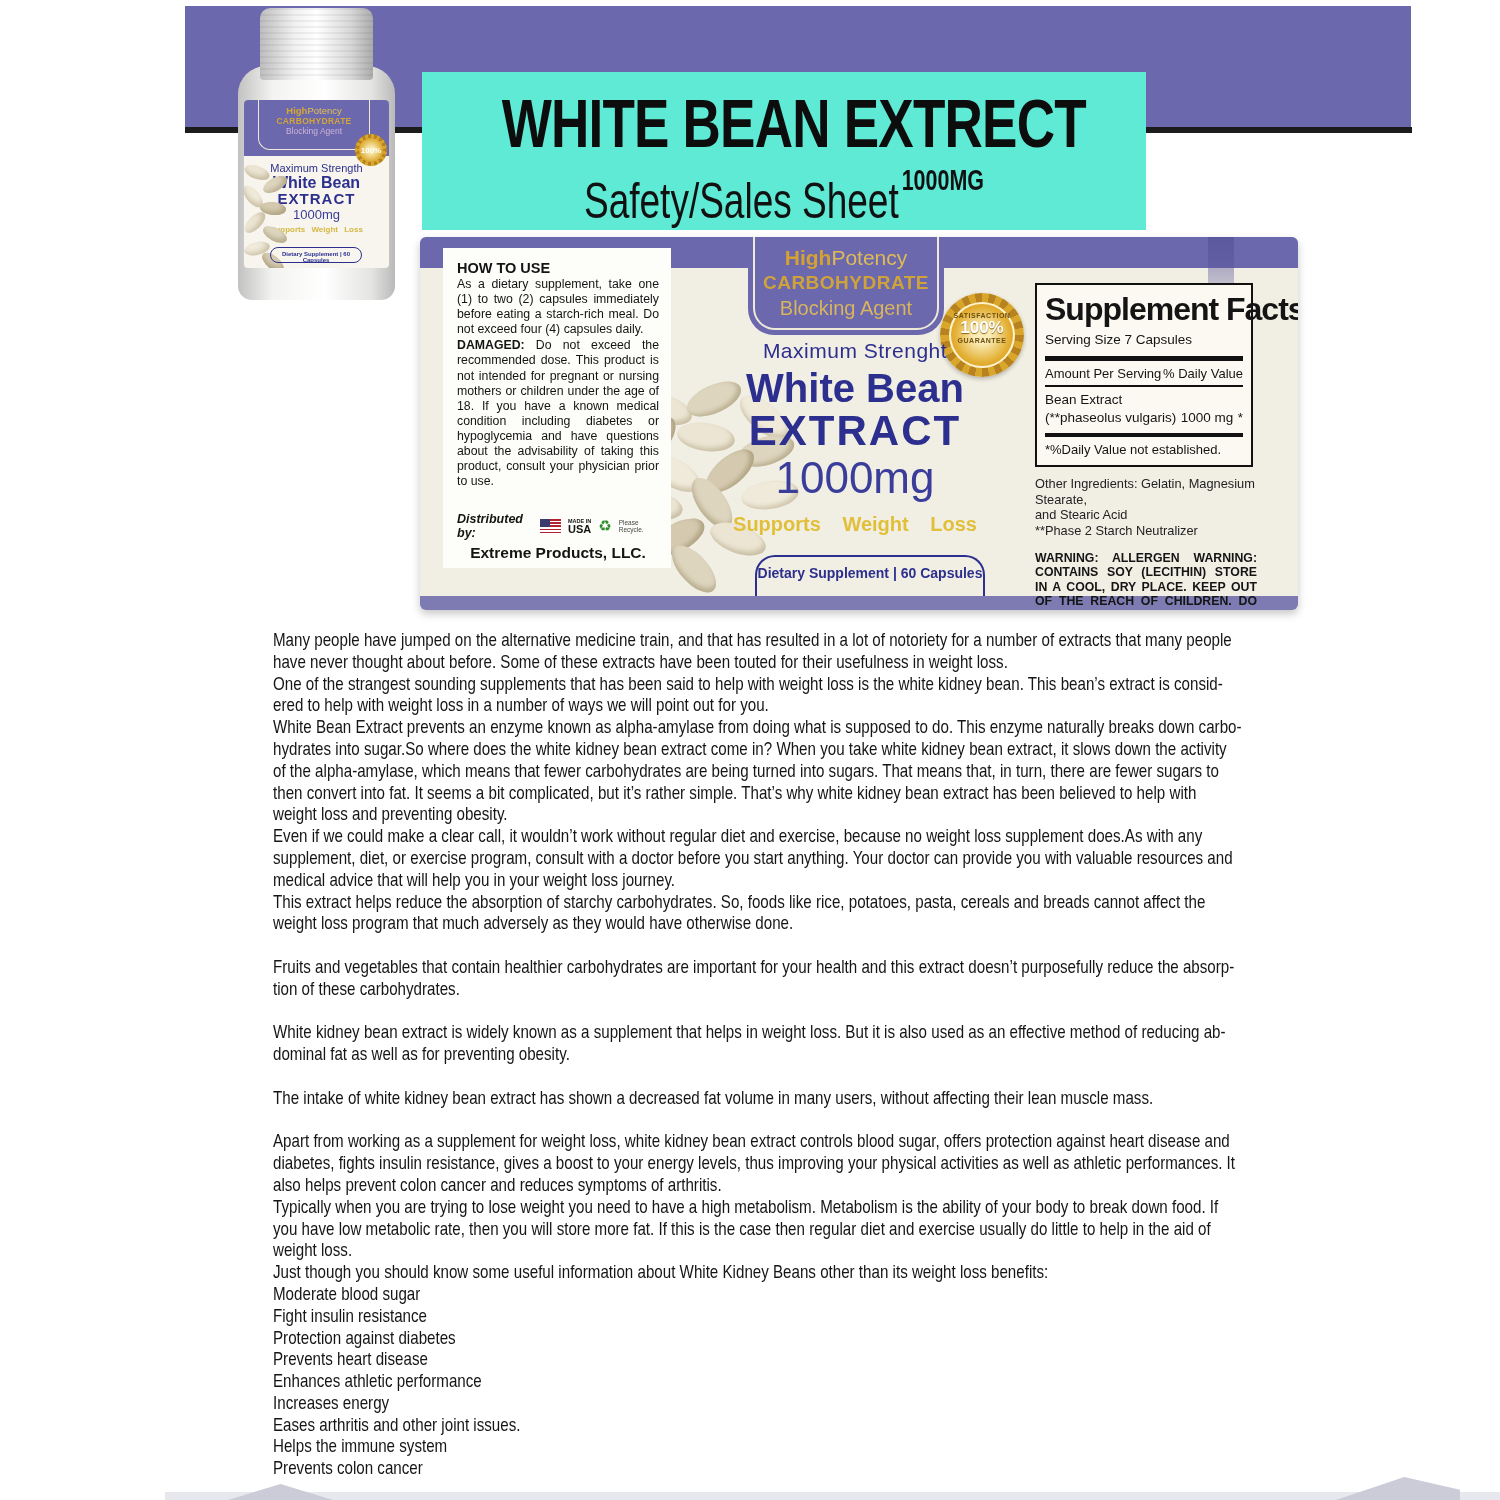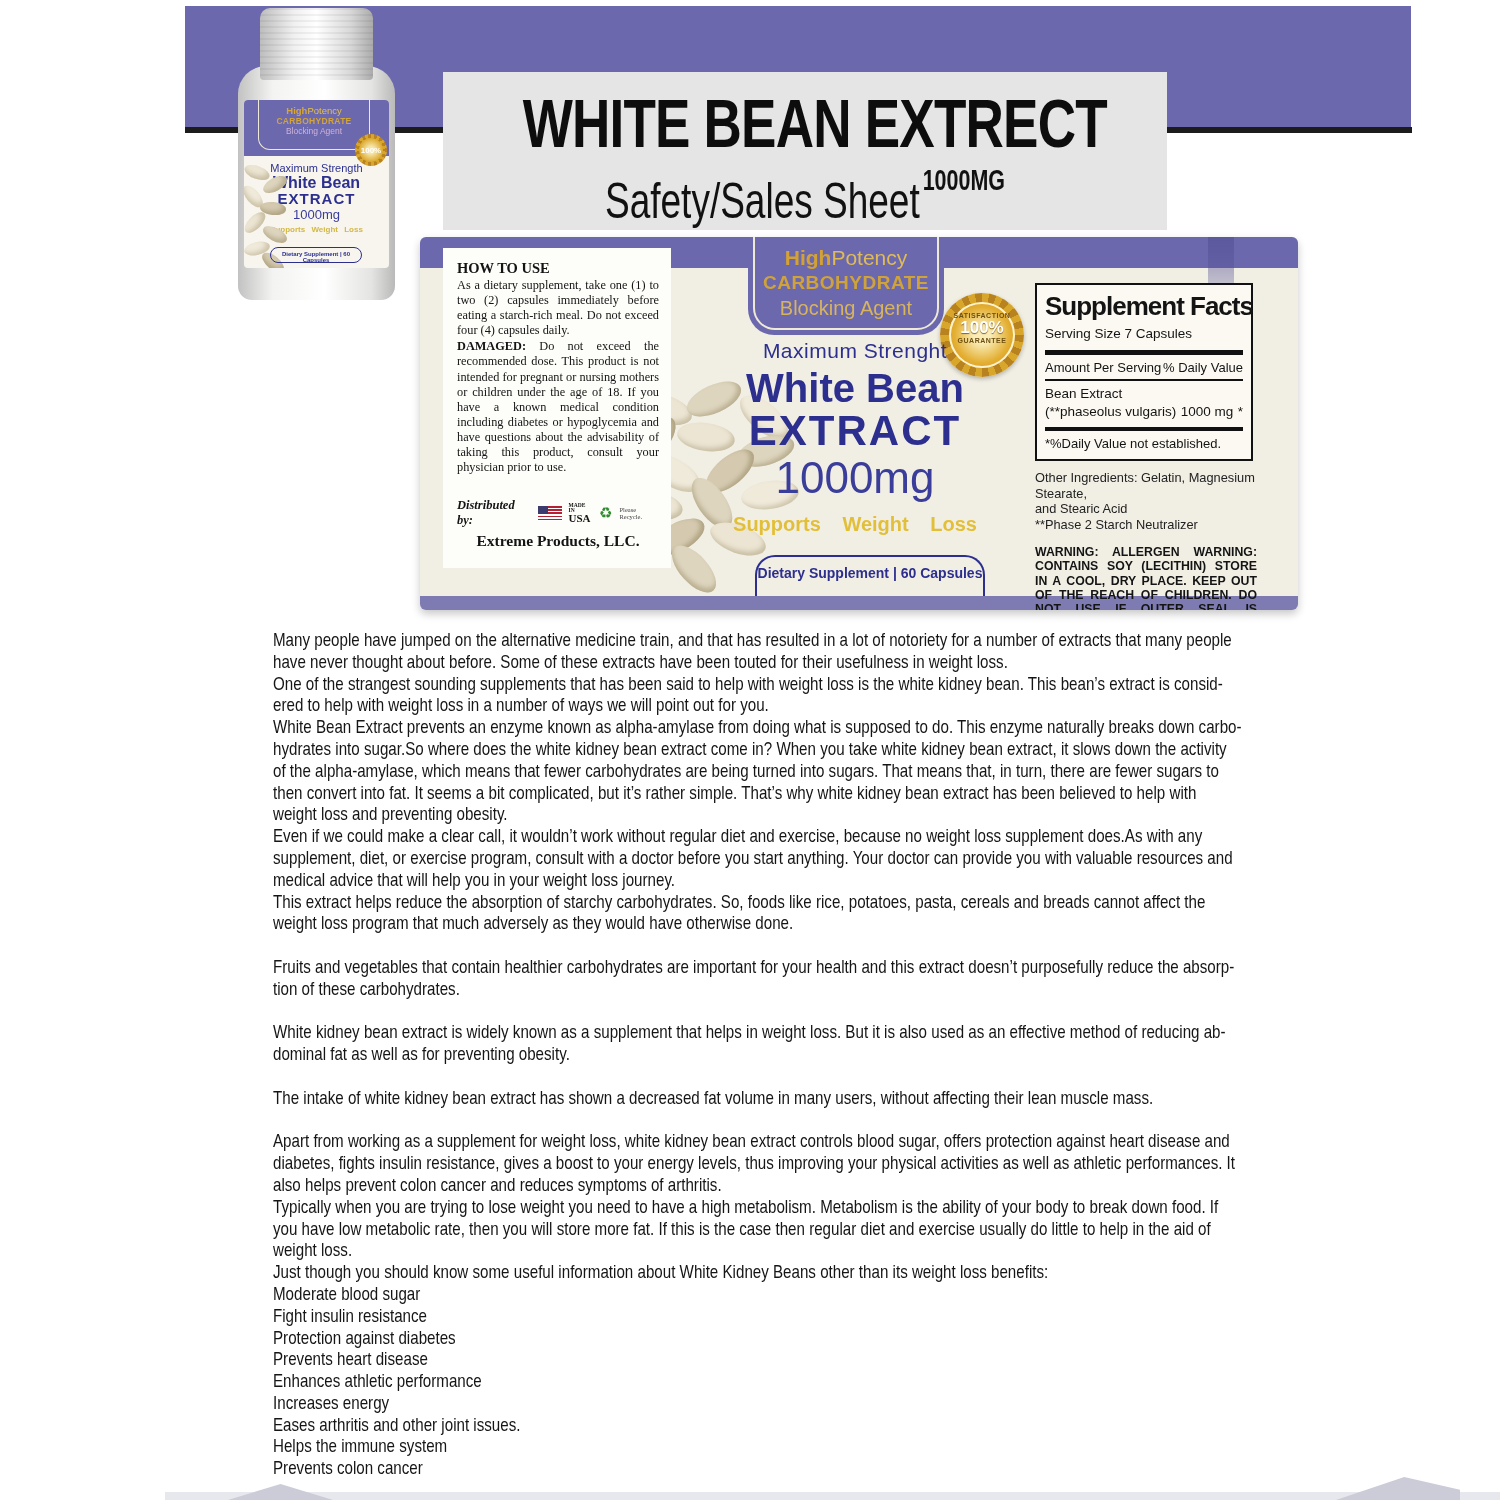--- a/index.html
+++ b/index.html
@@ -3,21 +3,21 @@
 <meta charset="utf-8">
 <style>
   html,body{margin:0;padding:0;background:#fff;}
   .page{position:relative;width:1500px;height:1500px;background:#ffffff;overflow:hidden;
         font-family:"Liberation Sans", sans-serif;color:#141414;}
   .abs{position:absolute;}
 
   
   .banner{left:185px;top:6px;width:1226px;height:121px;background:#6b68ae;}
   .banner-line{left:185px;top:127px;width:1227px;height:6px;background:#1c1c1c;}
-  .title-box{left:443px;top:72px;width:724px;height:158px;background:#e5e5e5;text-align:center;}
+  .title-box{left:422px;top:72px;width:724px;height:158px;background:#5eead4;text-align:center;}
   .main-title{margin:12px 0 0 0;font-size:68px;font-weight:700;letter-spacing:-1px;color:#0d0d0d;
               transform:scaleX(0.78);transform-origin:center top;white-space:nowrap;}
   .subtitle-row{margin-top:2px;font-size:50px;color:#111;transform:scaleX(0.74);transform-origin:center top;white-space:nowrap;}
   .subtitle-sup{font-size:29px;font-weight:700;vertical-align:28px;margin-left:4px;}
 
   
   .bottle{left:238px;top:8px;width:157px;height:292px;}
   .bottle-cap{left:22px;top:0;width:113px;height:72px;border-radius:10px 10px 4px 4px;
     background:linear-gradient(90deg,#bdbdbd,#f0f0f0 30%,#ffffff 50%,#d8d8d8 80%,#ababab),
                repeating-linear-gradient(180deg, rgba(0,0,0,.05) 0 2px, transparent 2px 6px);
@@ -84,39 +84,39 @@
   .cc-name1{font-size:40px;font-weight:700;line-height:42px;margin-top:4px;}
   .cc-name2{font-size:42px;font-weight:700;letter-spacing:2px;line-height:44px;}
   .cc-dose{font-size:44px;font-weight:400;line-height:50px;color:#3a3d99;}
   .cc-tag{font-size:20px;font-weight:700;color:#e2bf39;word-spacing:16px;margin-top:10px;}
   .dietary-box{left:335px;top:318px;width:230px;height:55px;border:2.5px solid #2c2f8e;border-bottom:none;
                border-radius:20px 20px 0 0;text-align:center;box-sizing:border-box;padding-top:8px;
                font-size:14px;font-weight:700;color:#2c2f8e;}
 
   
   .left-panel{left:23px;top:11px;width:228px;height:320px;background:#fdfdfa;box-sizing:border-box;
-              padding:12px 12px 0 14px;z-index:3;font-family:Liberation Serif, serif;}
+              padding:12px 12px 0 14px;z-index:3;}
   .lp-title{font-size:14.5px;font-weight:700;}
   .lp-para{font-size:12.3px;line-height:15.1px;text-align:justify;margin-top:1px;}
   .lp-warn-label{font-weight:700;}
   .fda-box{border:1.5px solid #333;padding:2px 4px;font-size:10.3px;line-height:12.3px;text-align:justify;margin-top:11px;}
   .dist-row{margin-top:23px;display:flex;align-items:center;gap:7px;}
   .dist-label{font-size:12.5px;font-weight:700;font-style:italic;}
   .flag{width:24px;height:15px;position:relative;background:repeating-linear-gradient(180deg,#b22234 0 1.6px,#fff 1.6px 3.2px);}
   .flag:before{content:"";position:absolute;left:0;top:0;width:10px;height:8px;background:#3c3b6e;}
   .made-in{font-size:5.5px;font-weight:700;line-height:5px;}
   .usa{font-size:11px;font-weight:700;line-height:10px;}
   .recycle{font-size:15px;color:#2e8b2e;line-height:14px;}
   .recycle-label{font-size:6.5px;color:#444;}
   .company{font-size:15.5px;font-weight:700;text-align:center;margin-top:4px;}
 
   
   .facts-col{left:615px;top:46px;width:222px;z-index:2;}
   .facts-box{border:2.5px solid #111;background:#fbf9f1;box-sizing:border-box;padding:6px 8px 6px 8px;width:218px;}
-  .sf-title{font-size:26px;font-weight:700;letter-spacing:-1px;white-space:nowrap;}
+  .sf-title{font-size:32px;font-weight:700;letter-spacing:-1px;white-space:nowrap;}
   .sf-serving{font-size:13.5px;margin-top:4px;}
   .sf-bar{height:5px;background:#111;margin-top:9px;}
   .sf-row{display:flex;justify-content:space-between;font-size:13px;padding:5px 0 4px 0;border-bottom:2px solid #111;}
   .sf-name{font-size:13.5px;margin-top:5px;}
   .sf-sub-row{display:flex;justify-content:space-between;font-size:13.5px;margin-top:3px;}
   .sf-bar2{height:4px;background:#111;margin-top:8px;}
   .sf-foot{font-size:13px;padding:5px 0 2px 0;}
   .other-ing{margin-top:9px;font-size:12.8px;line-height:15.5px;color:#222;}
   .allergen{margin-top:13px;font-size:12.3px;font-weight:700;line-height:14.3px;text-align:justify;}
 

